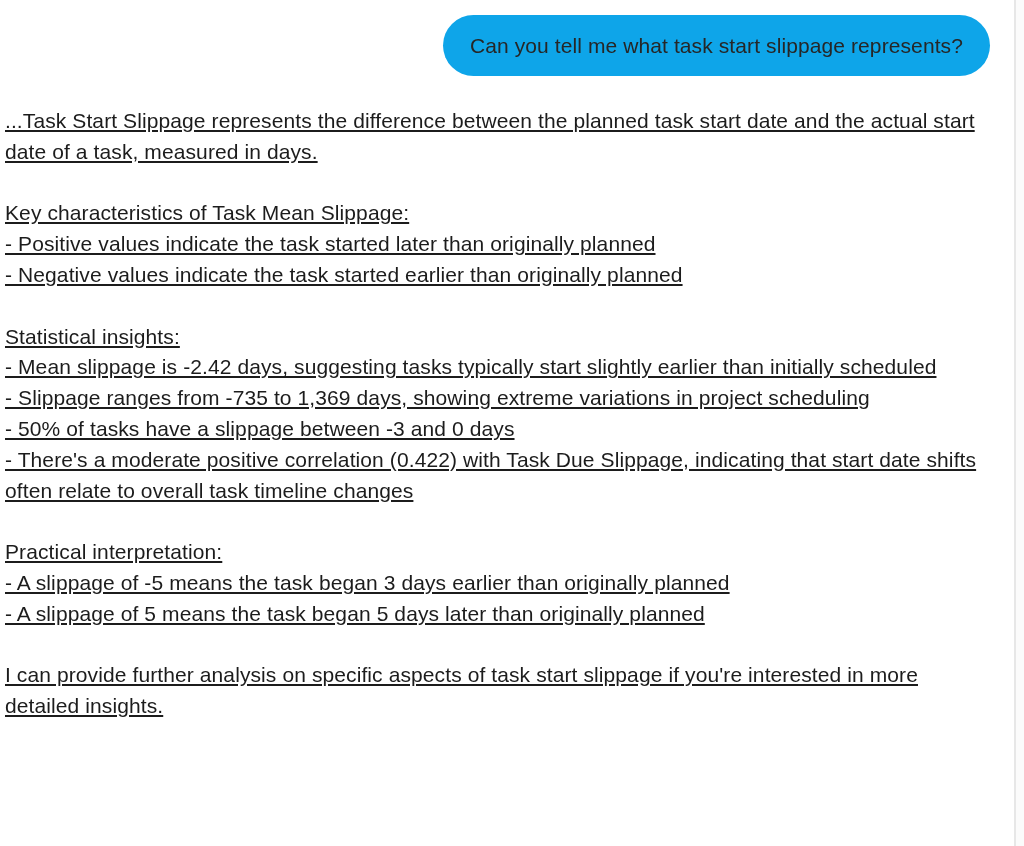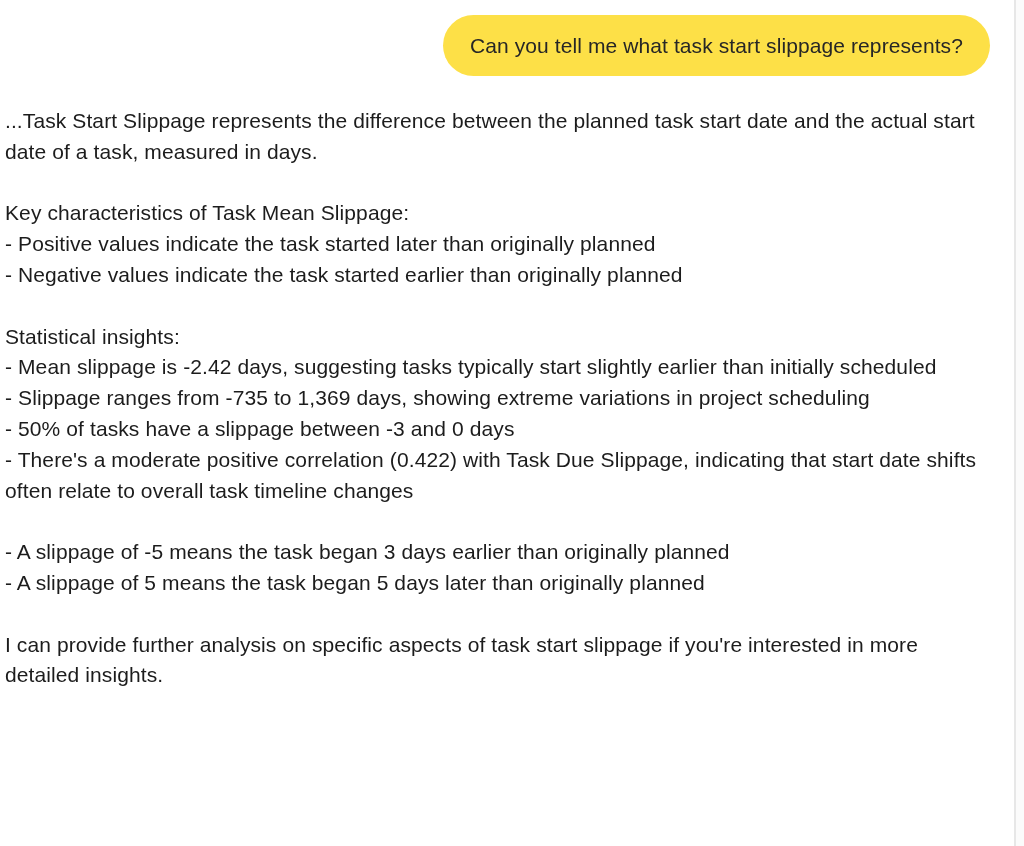--- a/index.html
+++ b/index.html
@@ -15,39 +15,39 @@
     height: 846px;
     background: #ffffff;
     overflow: hidden;
   }
   .user-row {
     display: flex;
     justify-content: flex-end;
     padding: 15px 34px 0 5px;
   }
   .user-bubble {
-    background: #fde047;
+    background: #0ea5e9;
     color: #262626;
     font-size: 21px;
     line-height: 27px;
     padding: 17px 27px;
     border-radius: 31px;
     max-width: 900px;
     letter-spacing: 0.1px;
   }
   .assistant {
     margin-top: 30px;
     padding-left: 5px;
     width: 990px;
     color: #1c1c1c;
     font-size: 21px;
     line-height: 30.8px;
     letter-spacing: 0.1px;
   }
-  .assistant .block { margin-bottom: 30.8px; }
+  .assistant .block { margin-bottom: 30.8px; text-decoration: underline; }
   .assistant .block:last-child { margin-bottom: 16px; }
   .scroll-gutter {
     position: absolute;
     top: 0;
     right: 0;
     width: 8px;
     height: 846px;
     background: #fbfbfb;
   }
   .scrollbar-track {
@@ -80,20 +80,21 @@
         <div class="para">- Negative values indicate the task started earlier than originally planned</div>
       </div>
       <div class="block">
         <div class="para">Statistical insights:</div>
         <div class="para">- Mean slippage is -2.42 days, suggesting tasks typically start slightly earlier than initially scheduled</div>
         <div class="para">- Slippage ranges from -735 to 1,369 days, showing extreme variations in project scheduling</div>
         <div class="para">- 50% of tasks have a slippage between -3 and 0 days</div>
         <div class="para">- There's a moderate positive correlation (0.422) with Task Due Slippage, indicating that start date shifts often relate to overall task timeline changes</div>
       </div>
       <div class="block">
+        <div class="para">Practical interpretation:</div>
         <div class="para">- A slippage of -5 means the task began 3 days earlier than originally planned</div>
         <div class="para">- A slippage of 5 means the task began 5 days later than originally planned</div>
       </div>
       <div class="block">
         <div class="para">I can provide further analysis on specific aspects of task start slippage if you're interested in more detailed insights.</div>
       </div>
     </div>
 
   <div class="scroll-gutter"></div>
   <div class="scrollbar-track"></div>

